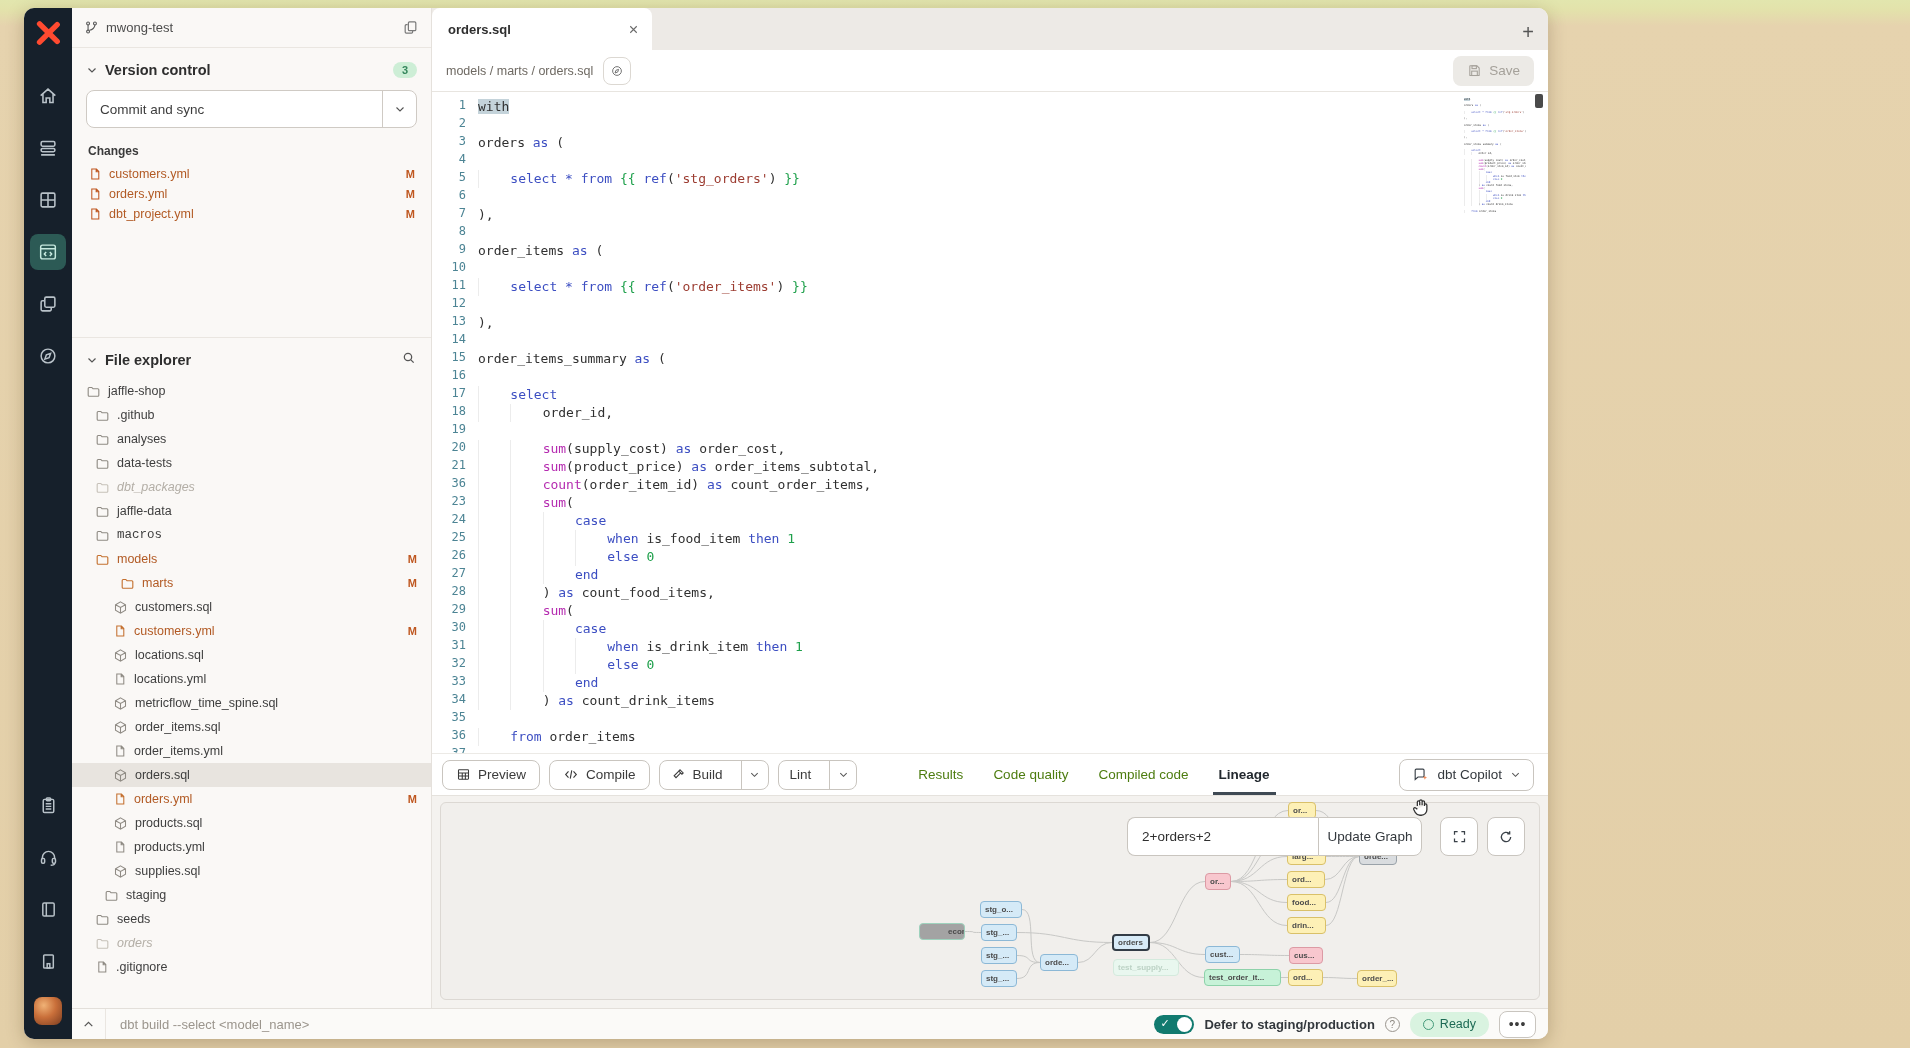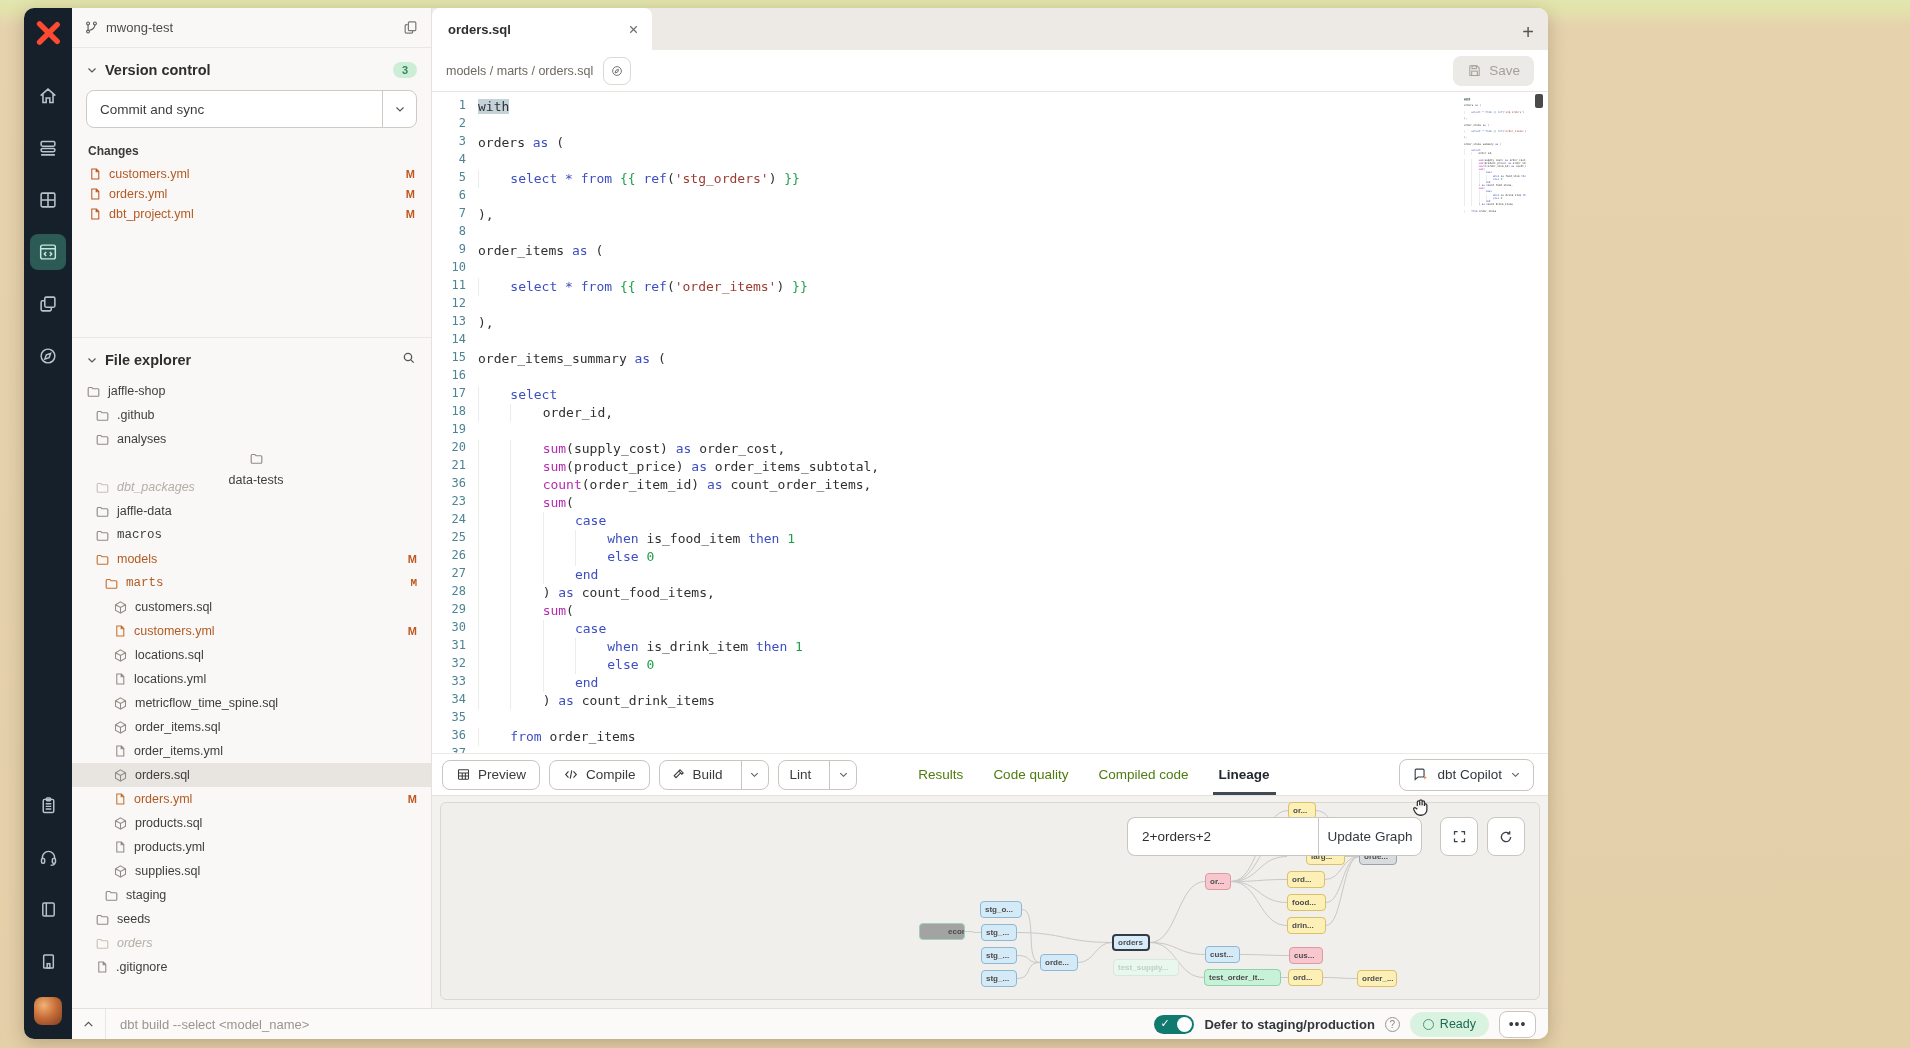--- a/index.html
+++ b/index.html
@@ -280,21 +280,21 @@
               <path d="M3.5 7 a1.5 1.5 0 0 1 1.5-1.5 h4.2 l2 2 h7.8 a1.5 1.5 0 0 1 1.5 1.5 v9 a1.5 1.5 0 0 1 -1.5 1.5 h-14 a1.5 1.5 0 0 1 -1.5 -1.5 z"></path>
             </svg>
             <span>.github</span>
           </div>
           <div class="tree-row" style="padding-left: 23px;">
             <svg width="15" height="15" viewBox="0 0 24 24" fill="none" stroke="#8f8b84" stroke-width="1.8">
               <path d="M3.5 7 a1.5 1.5 0 0 1 1.5-1.5 h4.2 l2 2 h7.8 a1.5 1.5 0 0 1 1.5 1.5 v9 a1.5 1.5 0 0 1 -1.5 1.5 h-14 a1.5 1.5 0 0 1 -1.5 -1.5 z"></path>
             </svg>
             <span>analyses</span>
           </div>
-          <div class="tree-row" style="padding-left: 23px; flex-direction: column;">
+          <div class="tree-row" style="padding-left: 23px;">
             <svg width="15" height="15" viewBox="0 0 24 24" fill="none" stroke="#8f8b84" stroke-width="1.8">
               <path d="M3.5 7 a1.5 1.5 0 0 1 1.5-1.5 h4.2 l2 2 h7.8 a1.5 1.5 0 0 1 1.5 1.5 v9 a1.5 1.5 0 0 1 -1.5 1.5 h-14 a1.5 1.5 0 0 1 -1.5 -1.5 z"></path>
             </svg>
             <span>data-tests</span>
           </div>
           <div class="tree-row muted" style="padding-left: 23px;">
             <svg width="15" height="15" viewBox="0 0 24 24" fill="none" stroke="#c6c1b9" stroke-width="1.8">
               <path d="M3.5 7 a1.5 1.5 0 0 1 1.5-1.5 h4.2 l2 2 h7.8 a1.5 1.5 0 0 1 1.5 1.5 v9 a1.5 1.5 0 0 1 -1.5 1.5 h-14 a1.5 1.5 0 0 1 -1.5 -1.5 z"></path>
             </svg>
             <span>dbt_packages</span>
@@ -311,21 +311,21 @@
             </svg>
             <span>macros</span>
           </div>
           <div class="tree-row modified" style="padding-left: 23px;">
             <svg width="15" height="15" viewBox="0 0 24 24" fill="none" stroke="#c4702f" stroke-width="1.8">
               <path d="M3.5 7 a1.5 1.5 0 0 1 1.5-1.5 h4.2 l2 2 h7.8 a1.5 1.5 0 0 1 1.5 1.5 v9 a1.5 1.5 0 0 1 -1.5 1.5 h-14 a1.5 1.5 0 0 1 -1.5 -1.5 z"></path>
             </svg>
             <span>models</span>
             <span class="m">M</span>
           </div>
-          <div class="tree-row modified" style="padding-left: 32px; font-family: Liberation Mono, monospace;">
+          <div class="tree-row modified" style="padding-left: 48px;">
             <svg width="15" height="15" viewBox="0 0 24 24" fill="none" stroke="#c4702f" stroke-width="1.8">
               <path d="M3.5 7 a1.5 1.5 0 0 1 1.5-1.5 h4.2 l2 2 h7.8 a1.5 1.5 0 0 1 1.5 1.5 v9 a1.5 1.5 0 0 1 -1.5 1.5 h-14 a1.5 1.5 0 0 1 -1.5 -1.5 z"></path>
             </svg>
             <span>marts</span>
             <span class="m">M</span>
           </div>
           <div class="tree-row" style="padding-left: 41px;">
             <svg width="15" height="15" viewBox="0 0 24 24" fill="none" stroke="#8f8b84" stroke-width="1.7">
               <path d="M12 3 L20 7.5 V16.5 L12 21 L4 16.5 V7.5 Z M4 7.5 L12 12 L20 7.5 M12 12 V21"></path>
             </svg>
@@ -627,21 +627,21 @@
           <div class="gnode nc-blue" style="left: 69px; top: 151px; width: 36px;">stg_...</div>
           <div class="gnode nc-blue" style="left: 69px; top: 174px; width: 36px;">stg_...</div>
           <div class="gnode nc-blue" style="left: 128px; top: 158px; width: 38px;">orde...</div>
           <div class="gnode nc-blue selected" style="left: 200px; top: 138px; width: 38px;">orders</div>
           <div class="gnode nc-faded" style="left: 201px; top: 163px; width: 66px;">test_supply...</div>
           <div class="gnode nc-pink" style="left: 293px; top: 77px; width: 26px;">or...</div>
           <div class="gnode nc-blue" style="left: 293px; top: 150px; width: 35px;">cust...</div>
           <div class="gnode nc-green" style="left: 292px; top: 173px; width: 77px;">test_order_it...</div>
           <div class="gnode nc-yellow" style="left: 376px; top: 6px; width: 28px;">or...</div>
           <div class="gnode nc-yellow" style="left: 376px; top: 29px; width: 51px;">new_cu...</div>
-          <div class="gnode nc-yellow" style="left: 394px; top: 52px; width: 39px;">larg...</div>
+          <div class="gnode nc-yellow" style="left: 375px; top: 52px; width: 39px;">larg...</div>
           <div class="gnode nc-yellow" style="left: 375px; top: 75px; width: 38px;">ord...</div>
           <div class="gnode nc-yellow" style="left: 375px; top: 98px; width: 39px;">food...</div>
           <div class="gnode nc-yellow" style="left: 375px; top: 121px; width: 39px;">drin...</div>
           <div class="gnode nc-gray" style="left: 447px; top: 52px; width: 38px;">orde...</div>
           <div class="gnode nc-pink" style="left: 377px; top: 151px; width: 34px;">cus...</div>
           <div class="gnode nc-yellow" style="left: 376px; top: 173px; width: 35px;">ord...</div>
           <div class="gnode nc-yellow" style="left: 445px; top: 174px; width: 40px;">order_...</div>
         </div>
       <div class="lin-controls">
         <input class="sel-input" value="2+orders+2" style="">

